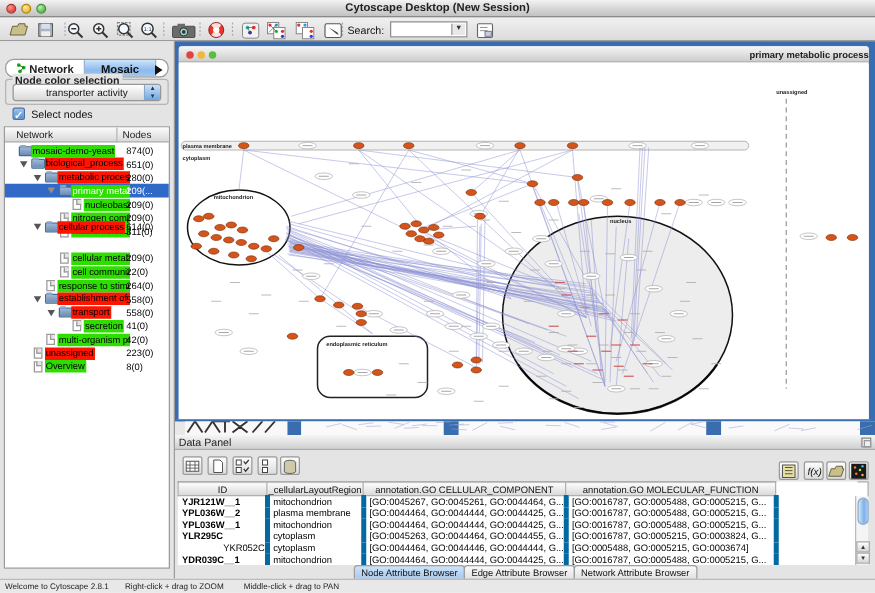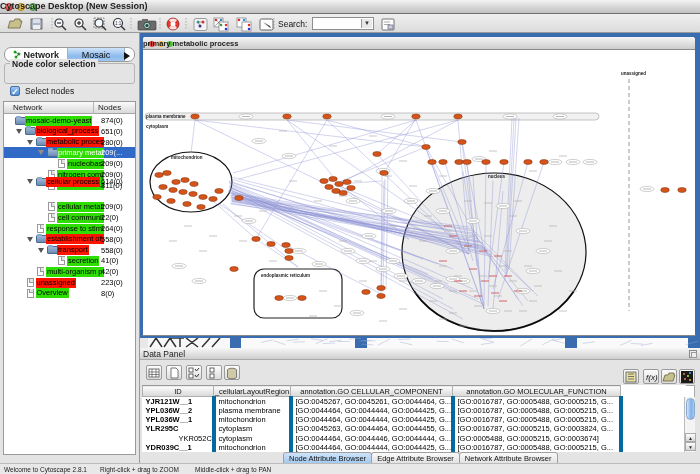--- a/index.html
+++ b/index.html
@@ -1,21 +1,21 @@
 <!DOCTYPE html>
 <html><head>
 <meta charset="utf-8">
 <style>
 * { margin:0; padding:0; box-sizing:border-box; }
 html,body { width:700px; height:474px; overflow:hidden; font-family:"Liberation Sans",sans-serif; background:#e8e8e8; }
 #app { position:relative; width:700px; height:474px; }
 
 #titlebar { position:absolute; left:0; top:0; width:700px; height:14px;
   background:linear-gradient(#f3f3f3,#d8d8d8 50%,#c2c2c2); border-bottom:1px solid #6f6f6f; }
-#titlebar .title { position:absolute; left:0; right:0; top:1px; 
+#titlebar .title { position:absolute; left:0; right:0; top:1px; text-align:center;
   font-size:9px; font-weight:bold; color:#222; }
 .tl { position:absolute; top:3px; width:8px; height:8px; border-radius:50%; }
 #tl-r { left:5px;  background:radial-gradient(circle at 35% 30%, #ff9a8a, #e0443e 70%); border:0.5px solid #a33; }
 #tl-y { left:17px; background:radial-gradient(circle at 35% 30%, #ffe9a0, #f0b73c 70%); border:0.5px solid #a80; }
 #tl-g { left:29px; background:radial-gradient(circle at 35% 30%, #b9f4a8, #57bf3d 70%); border:0.5px solid #485; }
 
 #toolbar { position:absolute; left:0; top:14px; width:700px; height:19px;
   background:linear-gradient(#f0f0f0,#dcdcdc); border-bottom:1px solid #9a9a9a; }
 #toolbar svg { position:absolute; top:2px; }
 #searchlbl { position:absolute; left:278px; top:5px; font-size:8.5px; color:#111; }
@@ -28,21 +28,21 @@
   border-right:1px solid #9a9a9a; }
 #cp-head { position:absolute; left:0; top:0; width:139px; height:12px;
   background:linear-gradient(#f6f6f6,#cfcfcf); border-bottom:1px solid #aaa; }
 #cp-head .t { position:absolute; left:4px; top:1px; font-size:8.5px; color:#222; }
 .float-ic { position:absolute; right:3px; top:2px; width:8px; height:8px; border:1px solid #888; background:#eee; }
 .float-ic:before { content:""; position:absolute; left:1px; top:1px; width:4px; height:4px; border:1px solid #999; }
 #cp-tabs { position:absolute; left:4px; top:14px; width:131px; height:15px; background:#fff;
   border:1px solid #9a9a9a; border-radius:7px; overflow:hidden; }
 #tab-net { position:absolute; left:0; top:0; width:62px; height:15px; font-size:9px; font-weight:bold;
   color:#222; text-align:center; line-height:15px; }
-#tab-mos { position:absolute; left:62px; top:0; width:58px; height:15px; font-size:9px; font-weight:normal;
+#tab-mos { position:absolute; left:62px; top:0; width:58px; height:15px; font-size:9px; font-weight:bold;
   color:#111; text-align:center; line-height:15px;
   background:linear-gradient(#cfe3fa,#8cbaec 55%,#a8ccf0); border-left:1px solid #9ab4d0; border-right:1px solid #9ab4d0; }
 #tab-arr { position:absolute; right:4px; top:4px; width:0; height:0;
   border-left:6px solid #111; border-top:4px solid transparent; border-bottom:4px solid transparent; }
 #fieldset { position:absolute; left:4px; top:30px; width:131px; height:21px;
   border:1px solid #b5b5b5; border-radius:3px; }
 #fieldset .lbl { position:absolute; left:5px; top:-5px; background:#e4e4e4; padding:0 2px;
   font-size:8.5px; font-weight:bold; color:#222; }
 #combo { position:absolute; left:5px; top:3px; width:119px; height:14px;
   background:linear-gradient(#ffffff,#d8d8d8); border:1px solid #979797; border-radius:3px;
@@ -79,21 +79,21 @@
   background:#e4e4e4; border-left:0.5px solid #999; border-bottom:0.5px solid #999; }
 #tsel { position:absolute; left:0; width:131px; height:11px; background:#3169c6; }
 #tsel .lab { color:#fff; }
 #tsel .cnt { color:#fff; }
 
 #desk { position:absolute; left:140px; top:33px; width:560px; height:315px; background:#3a6cb0; }
 #netframe { position:absolute; left:1px; top:2px; width:556px; height:301px;
   border:2px solid #3a6cb0; border-bottom:1px solid #888; border-radius:4px 4px 0 0; background:#fff; }
 #net-tb { position:absolute; left:0; top:0; width:552px; height:13px;
   background:linear-gradient(#f5f5f5,#cdcdcd); border-bottom:1px solid #8a8a8a; border-radius:3px 3px 0 0; }
-#net-tb .title { position:absolute; left:0; right:0; top:2px; text-align:left; font-size:7.5px;
+#net-tb .title { position:absolute; left:14px; right:0; top:2px; text-align:right; font-size:7.5px;
   font-weight:bold; color:#222; }
 .tl2 { position:absolute; top:3.5px; width:6px; height:6px; border-radius:50%; }
 #net-canvas { position:absolute; left:0; top:14px; width:552px; height:284px; background:#fff; overflow:hidden; }
 
 #strip { position:absolute; left:0px; top:303px; width:560px; height:12px; overflow:hidden; }
 
 #dp { position:absolute; left:140px; top:348px; width:560px; height:115px; background:#e4e4e4; }
 #dp-head { position:absolute; left:0; top:0; width:560px; height:12px;
   background:linear-gradient(#f6f6f6,#cfcfcf); border-bottom:1px solid #aaa; }
 #dp-head .t { position:absolute; left:3px; top:1px; font-size:8.5px; color:#222; }
@@ -232,20 +232,21 @@
             <circle cx="2" cy="2" r="1.5" fill="#2a2"></circle>
             <circle cx="6" cy="4" r="1.5" fill="#2a2"></circle>
             <circle cx="3" cy="7" r="1.5" fill="#2a2"></circle>
             <path d="M2 2 L6 4 L3 7" stroke="#161" stroke-width="0.7" fill="none"></path>
           </svg> Network</div>
       <div id="tab-mos">Mosaic</div>
       <div id="tab-arr"></div>
     </div>
     <div id="fieldset">
       <div class="lbl">Node color selection</div>
+      <div id="combo">transporter activity<div class="btn">▲<br>▼</div></div>
     </div>
     <div id="selrow"><div id="selbox">✓</div><span class="t">Select nodes</span></div>
     <div id="tree">
       <div id="tree-head">
           <span class="c1">Network</span>
           <span class="dv"></span>
           <span class="c2">Nodes</span>
         </div>
       <div id="tree-rows">
           <div class="trow" style="top:13px;">

